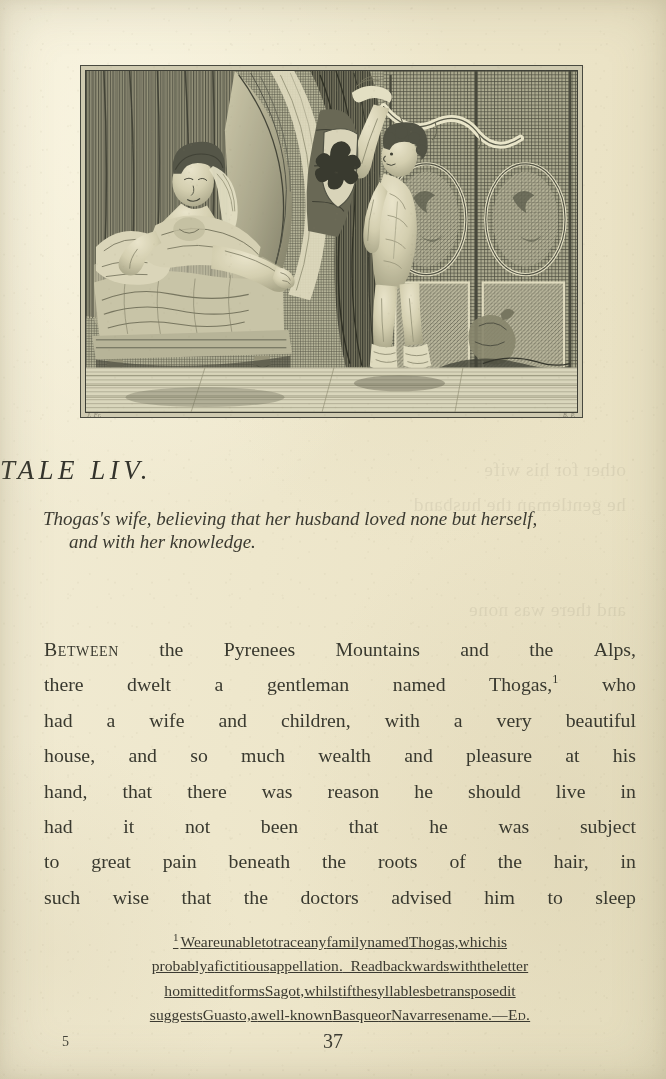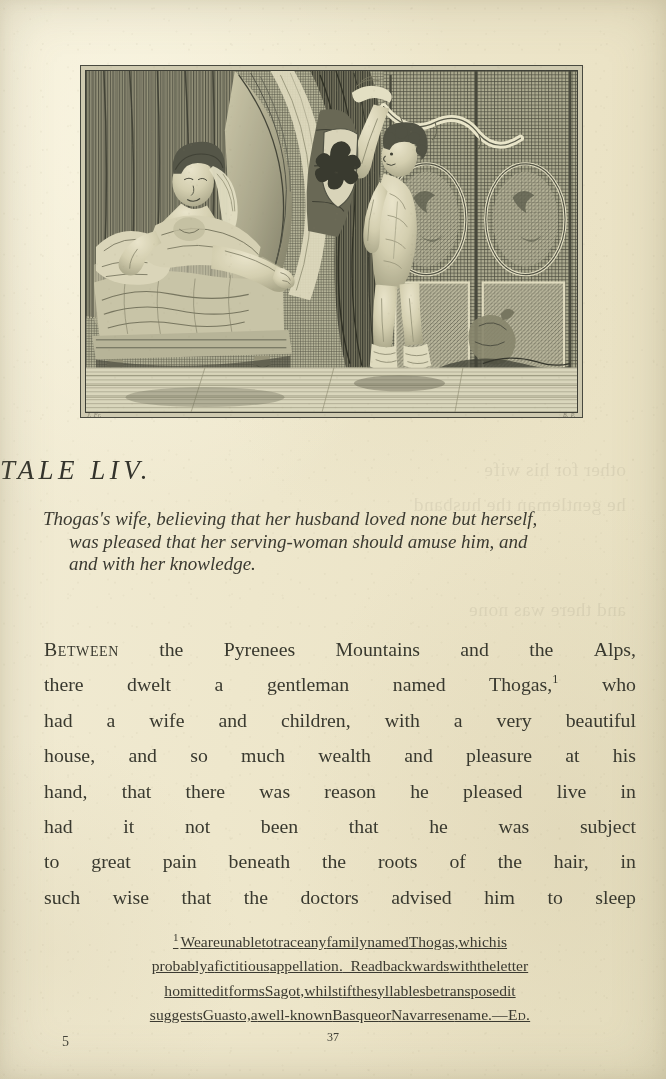--- a/index.html
+++ b/index.html
@@ -171,21 +171,21 @@
     left: 62px;
     font-size: 14px;
     color: #44443a;
   }
   .footer-page {
     position: absolute;
     top: 1030px;
     left: 0;
     width: 666px;
     text-align: center;
-    font-size: 12px;
+    font-size: 20px;
     color: #3c3c33;
   }
 
   
   .vignette {
     position: absolute;
     inset: 0;
     pointer-events: none;
     box-shadow:
       inset 0 0 52px rgba(145,135,104,0.30),
@@ -421,21 +421,20 @@
       </div>
       <span class="plate-mark left">J. Fr.</span>
       <span class="plate-mark right">B. P.</span>
     </div>
   </div>
 
   <div class="tale-title">TALE LIV.</div>
 
   <div class="summary">
     <span class="sline">Thogas's wife, believing that her husband loved none but herself,</span>
-    <span class="sline ind">was pleased that her serving-woman should amuse him, and</span>
     <span class="sline ind">and with her knowledge.</span>
   </div>
 
   <div class="body-text">
     <div class="bline">
       <span class="smallcaps">Between</span>
       <span>the</span>
       <span>Pyrenees</span>
       <span>Mountains</span>
       <span>and</span>
@@ -473,21 +472,21 @@
       <span>at</span>
       <span>his</span>
     </div>
     <div class="bline">
       <span>hand,</span>
       <span>that</span>
       <span>there</span>
       <span>was</span>
       <span>reason</span>
       <span>he</span>
-      <span>pleased</span>
+      <span>should</span>
       <span>live</span>
       <span>in</span>
     </div>
     <div class="bline">
       <span>had</span>
       <span>it</span>
       <span>not</span>
       <span>been</span>
       <span>that</span>
       <span>he</span>

